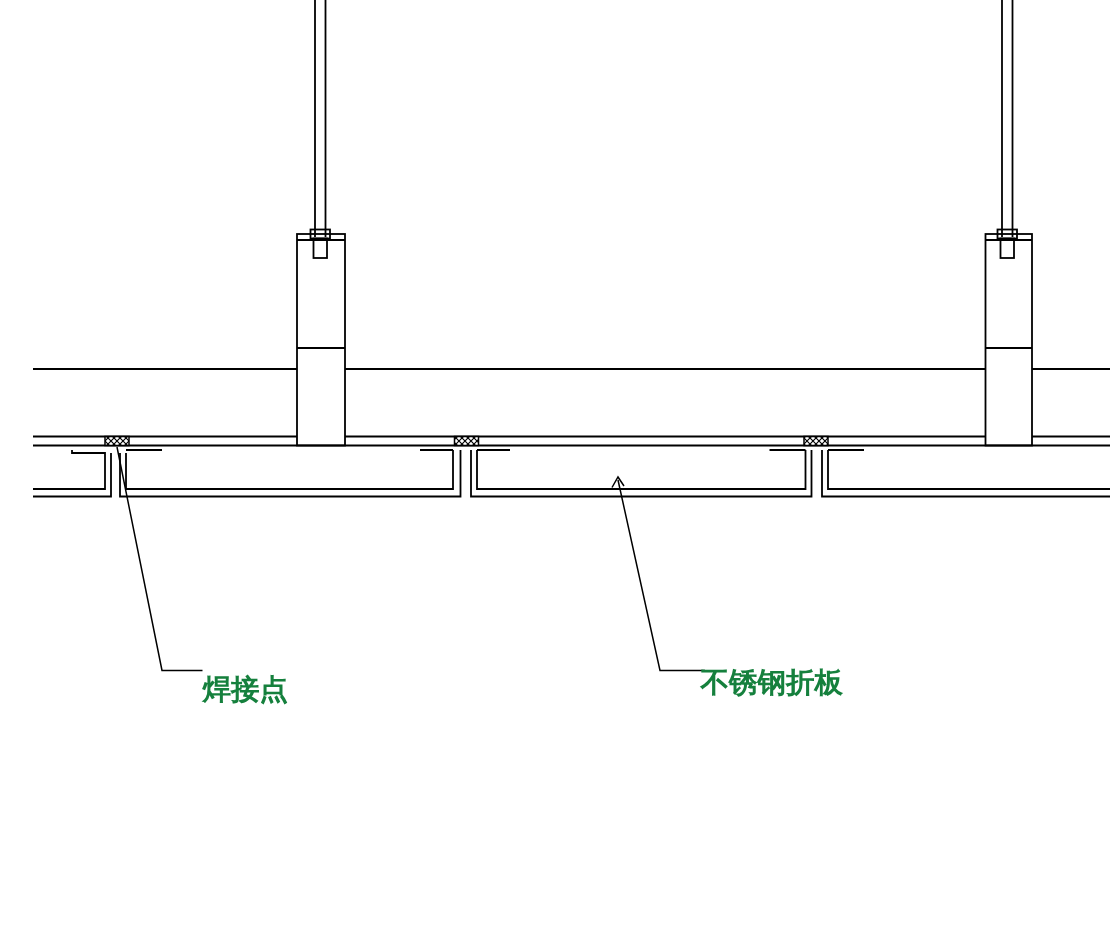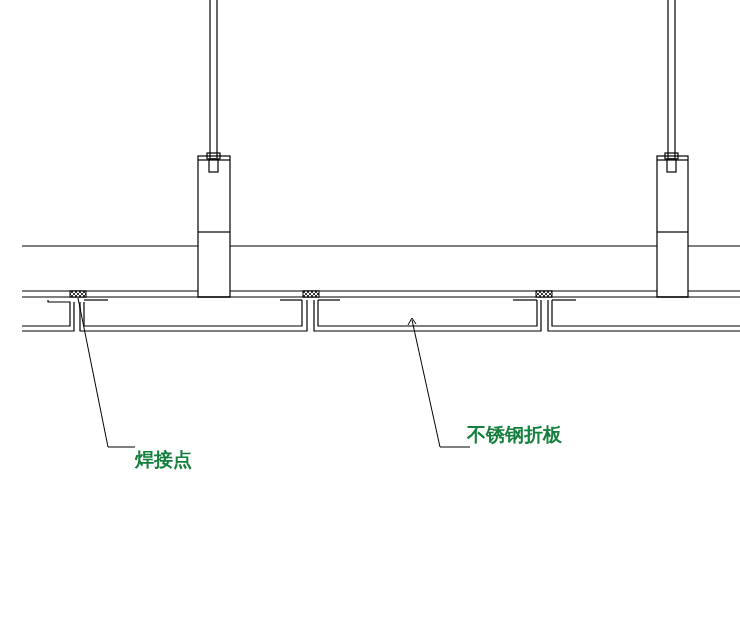--- a/index.html
+++ b/index.html
@@ -84,13 +84,13 @@
   </g>
 
   <g fill="none" stroke="#000" stroke-width="1">
     <polyline points="78,298 108,447 135,447"></polyline>
     <polyline points="412,320 440,447 470,447"></polyline>
     <path d="M408,325 L412,318 L416,324"></path>
   </g>
 </svg>
 
 <div class="label" style="left:135px; top:437px;">焊接点</div>
-<div class="label" style="left:467px; top:412px;">不锈钢折板</div>
+<div class="label" style="left:467px; top:432px;">不锈钢折板</div>
 
 </body></html>

